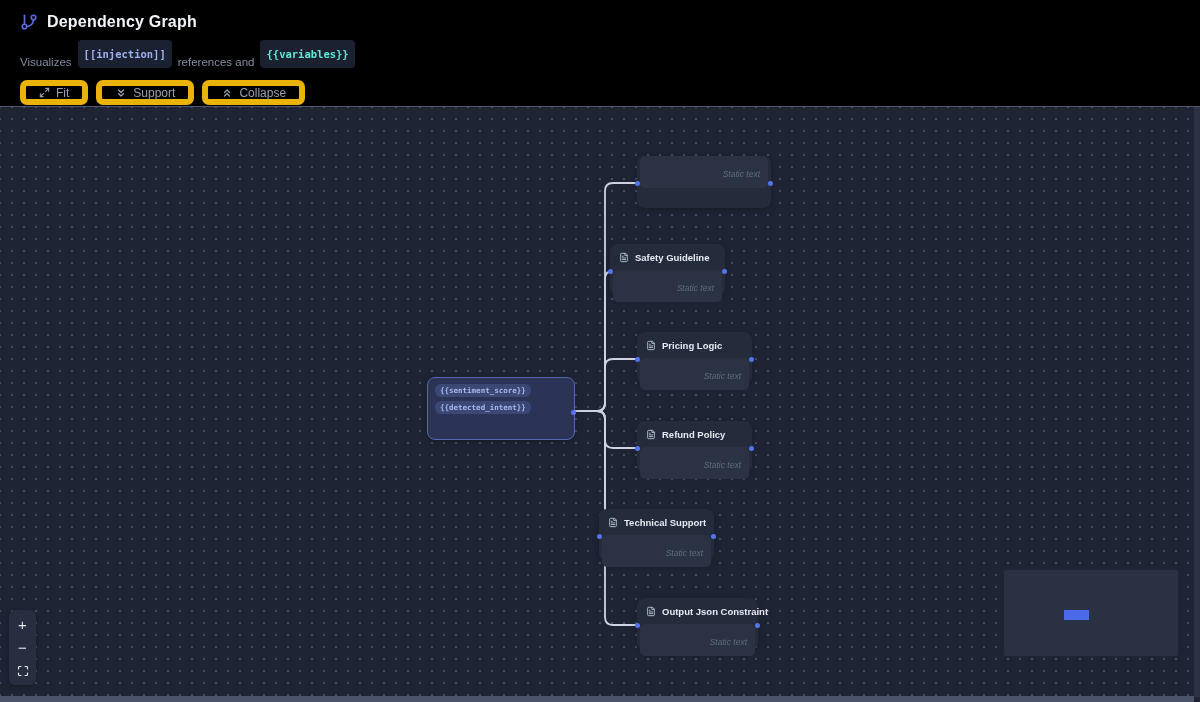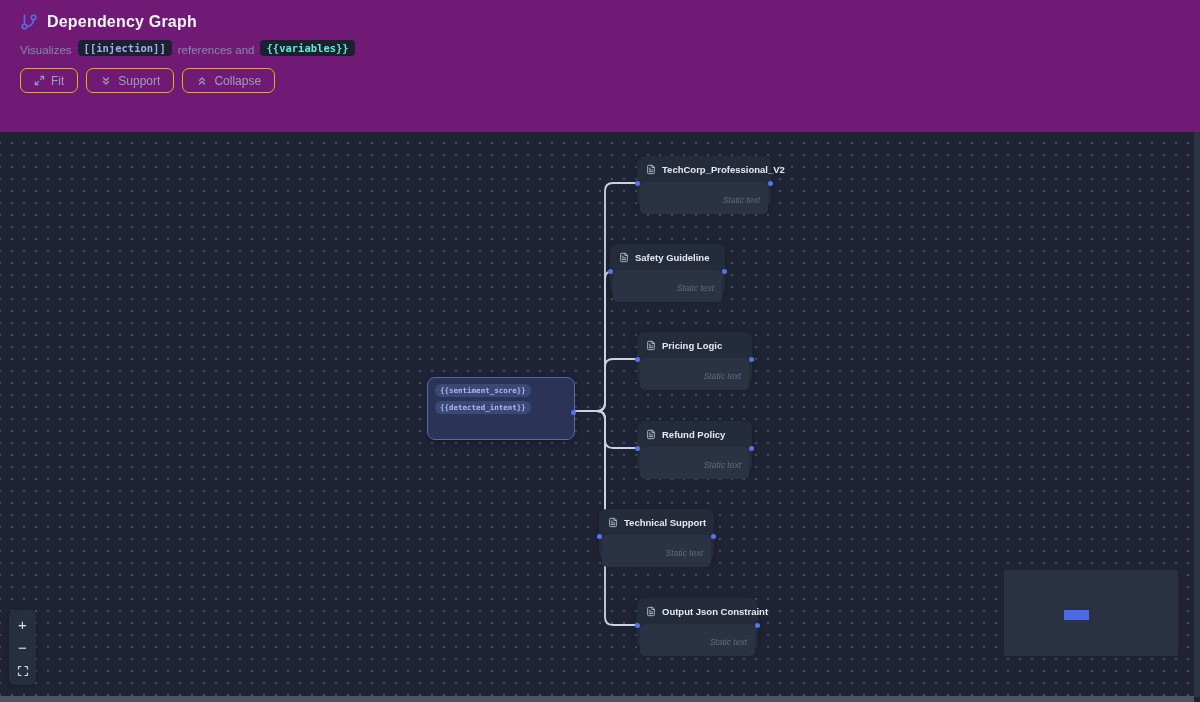--- a/index.html
+++ b/index.html
@@ -4,32 +4,32 @@
 <style>
   * { margin:0; padding:0; box-sizing:border-box; }
   html,body { width:1200px; height:702px; overflow:hidden; }
   body {
     font-family:"Liberation Sans", sans-serif;
     background:#2a3041;
     color:#e6eaf2;
     position:relative;
   }
   
-  .header { position:absolute; top:0; left:0; width:1200px; height:132px; background:#701a75; z-index:5; }
+  .header { position:absolute; top:0; left:0; width:1200px; height:106px; background:#000000; z-index:5; }
   .title-row { display:flex; align-items:center; gap:9px; padding:13px 0 0 20px; }
   .title-row h1 { font-size:16px; font-weight:700; color:#f2f5fa; letter-spacing:.2px; }
   .branch-icon svg { display:block; }
   .subtitle-row { display:flex; align-items:flex-end; gap:6px; padding:9px 0 0 20px; font-size:11.5px; color:#828da3; }
   .code-chip { font-family:"DejaVu Sans Mono", monospace; font-size:10.5px; font-weight:700;
-    background:#1b2130; border-radius:4px; padding:2px 6px; }
+    background:#1b2130; border-radius:4px; padding:8px 6px; }
   .chip-injection { color:#9fb0f0; }
   .chip-variables { color:#5eead4; }
   .button-row { display:flex; align-items:center; gap:8px; padding:12px 0 0 20px; }
   .gbtn { display:inline-flex; align-items:center; gap:6px; height:25px; padding:0 13px;
-    background:transparent; border:1px solid #eab308; border-radius:7px;
+    background:transparent; border:6px solid #eab308; border-radius:7px;
     color:#98a1b4; font-size:12px; font-family:"Liberation Sans", sans-serif; cursor:pointer; }
   .gbtn svg { display:block; }
   
   .canvas {
     position:absolute; top:106px; left:0; width:1200px; height:596px;
     background-color:#1e2433;
     background-image:radial-gradient(#454d62 1.1px, transparent 1.1px);
     background-size:12px 12px; background-position:6px 6px;
     border-top:1px solid #4e576c;
     overflow:hidden; z-index:1;
@@ -153,32 +153,20 @@
 
   <div class="node source">
     <div class="node-body">
       <span class="var-chip">{{sentiment_score}}</span>
       <span class="var-chip">{{detected_intent}}</span>
     </div>
     <span class="handle handle-right"></span>
   </div>
 
   <div class="node t0">
-    <div class="node-header">
-      <span class="file-icon">
-        <svg width="10" height="11" viewBox="0 0 24 24" fill="none" stroke="#b7bfce" stroke-width="2.2" stroke-linecap="round" stroke-linejoin="round">
-          <path d="M15 2H6a2 2 0 0 0-2 2v16a2 2 0 0 0 2 2h12a2 2 0 0 0 2-2V7Z"></path>
-            <path d="M14 2v5h5"></path>
-            <path d="M10 9H8"></path>
-            <path d="M16 13H8"></path>
-            <path d="M16 17H8"></path>
-        </svg>
-      </span>
-      <span class="node-title">TechCorp_Professional_V2</span>
-    </div>
     <div class="node-body">
       <span class="static-text">Static text</span>
     </div>
     <span class="handle handle-left"></span>
     <span class="handle handle-right"></span>
   </div>
 
   <div class="node t1">
     <div class="node-header">
       <span class="file-icon">

